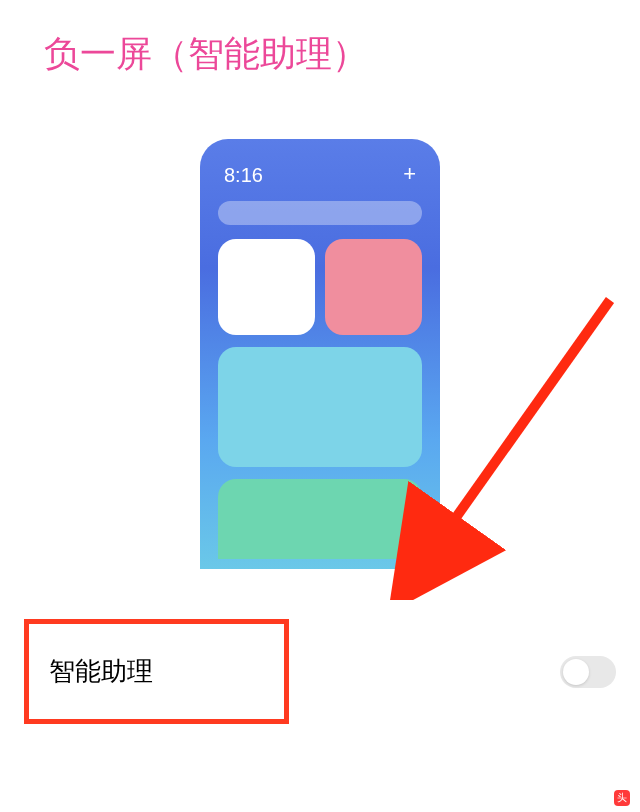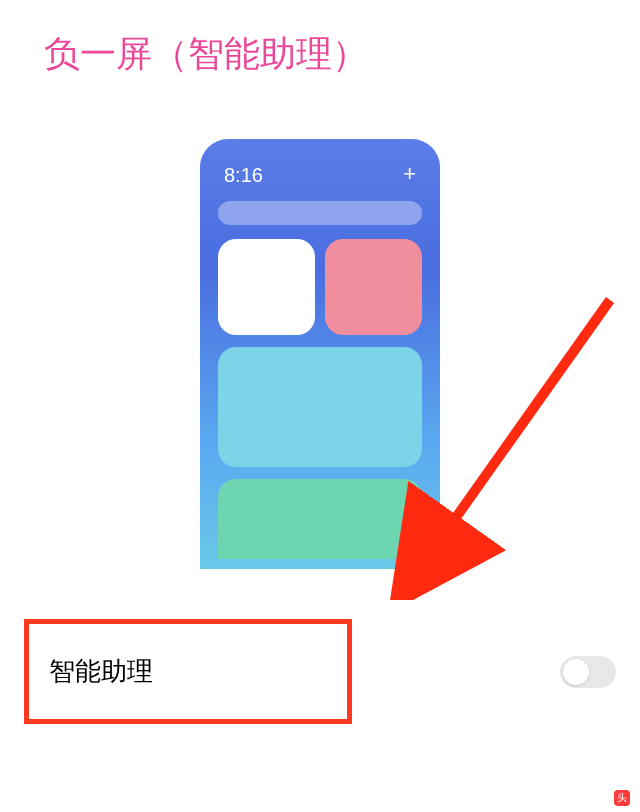--- a/index.html
+++ b/index.html
@@ -96,21 +96,21 @@
       bottom: 88px;
       left: 24px;
       right: 24px;
       display: flex;
       align-items: center;
       justify-content: space-between;
     }
     .setting-label-box {
       border: 5px solid #ff3a20;
       padding: 30px 20px;
-      width: 328px;
+      width: 265px;
     }
     .setting-label {
       font-size: 26px;
       color: #000000;
       font-weight: 500;
     }
     .toggle {
       width: 56px;
       height: 32px;
       background: #e8e8e8;

